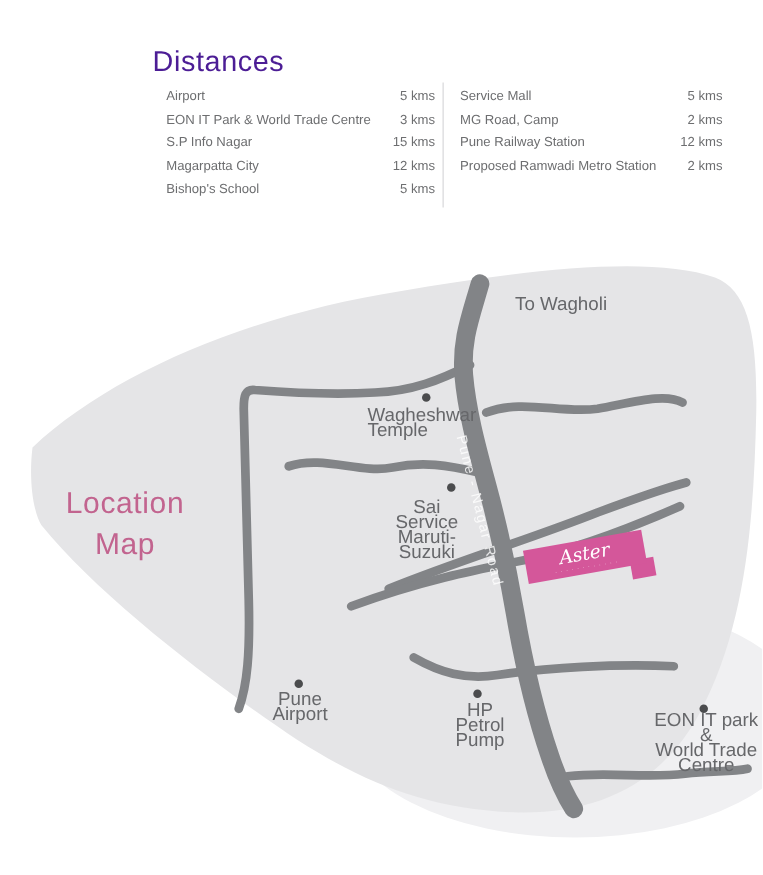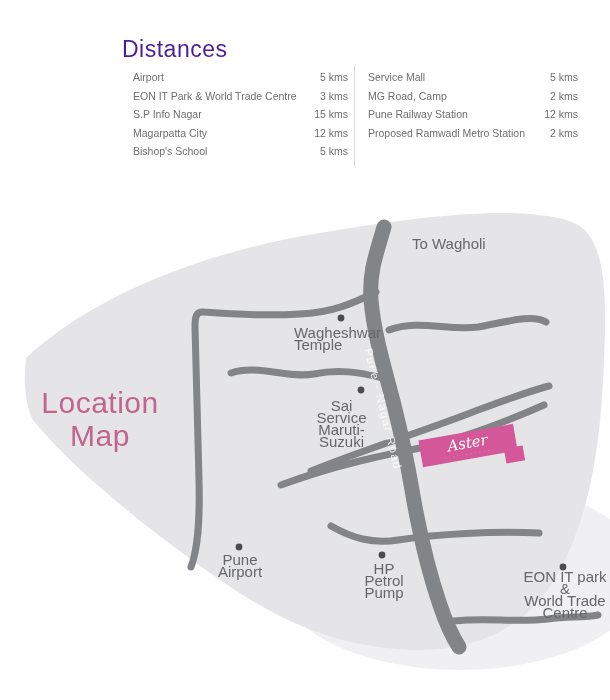--- a/index.html
+++ b/index.html
@@ -26,21 +26,21 @@
   }
   .drow .val{white-space:nowrap;padding-left:8px;}
   .vdivider{
     position:absolute;left:354px;top:66px;width:1px;height:100px;
     background:#d9d9db;
   }
   
   .map-svg{position:absolute;left:0;top:0;}
   .map-title{
     position:absolute;left:22px;top:386px;width:156px;
-    text-align:center;font-size:30px;line-height:33px;
+    text-align:center;font-size:24px;line-height:33px;
     color:#c2648f;white-space:pre-line;font-weight:300;letter-spacing:.5px;
   }
   .map-label{
     position:absolute;font-size:15px;line-height:12px;color:#66676a;
     white-space:pre-line;
   }
   .lbl-center{text-align:center;}
   .road-name{
     position:absolute;left:374px;top:347px;
     transform:rotate(76deg);transform-origin:0 0;

